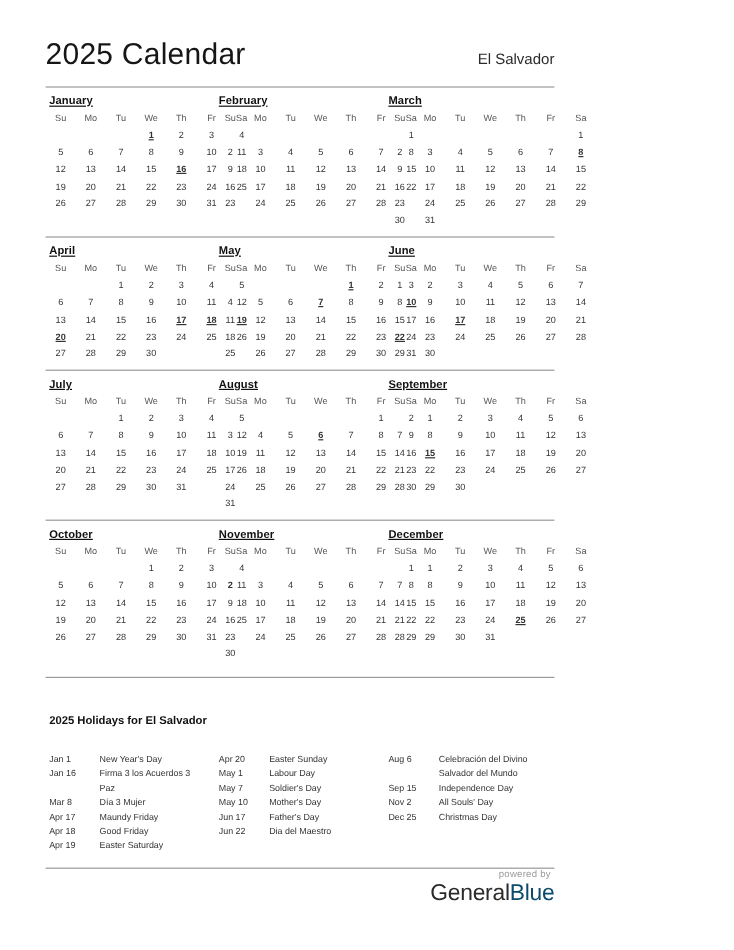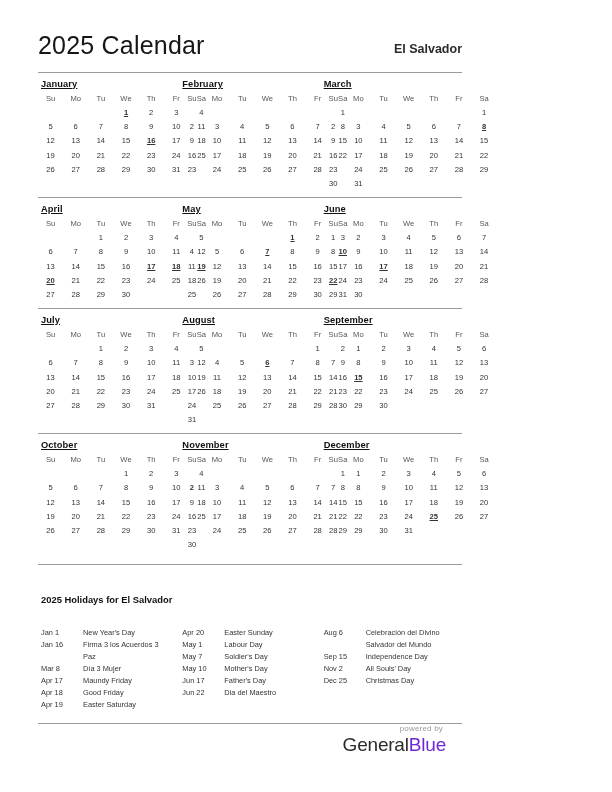--- a/index.html
+++ b/index.html
@@ -26,21 +26,21 @@
   }
   .cal-title {
     font-size: 25px;
     font-weight: 400;
     letter-spacing: 0.2px;
     color: #161616;
     line-height: 1.1;
   }
   .cal-country {
     font-size: 12.5px;
-    font-weight: 700;
+    font-weight: 400;
     color: #2b2b2b;
     padding-bottom: 4px;
   }
 
   
   .grid-wrap { padding: 12px 38px 0 38px; }
   .rowline {
     border-top: 1px solid #9a9a9a;
   }
   .qrow {
@@ -124,37 +124,37 @@
   }
   .hol-name {
     flex: 1 1 auto;
     color: #333333;
     padding-right: 6px;
   }
 
   
   .footer {
     position: absolute;
-    right: 54px;
+    right: 38px;
     bottom: 36px;
     text-align: right;
   }
   .powered {
     font-size: 8px;
     color: #9b9b9b;
     letter-spacing: 0.2px;
     padding-right: 3px;
   }
   .brand {
     font-size: 19px;
     letter-spacing: -0.2px;
     margin-top: 1px;
   }
   .brand .b1 { color: #2b2b2b; margin-left: 16px; }
-  .brand .b2 { color: #6d28d9; }
+  .brand .b2 { color: #0c4a6e; }
 </style>
 </head>
 <body>
 
 <div id="page">
 
   <div class="header">
     <div class="cal-title">2025 Calendar</div>
     <div class="cal-country">El Salvador</div>
   </div>

